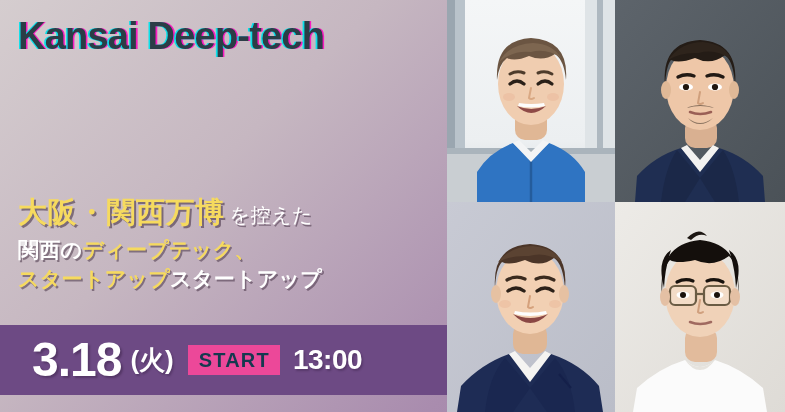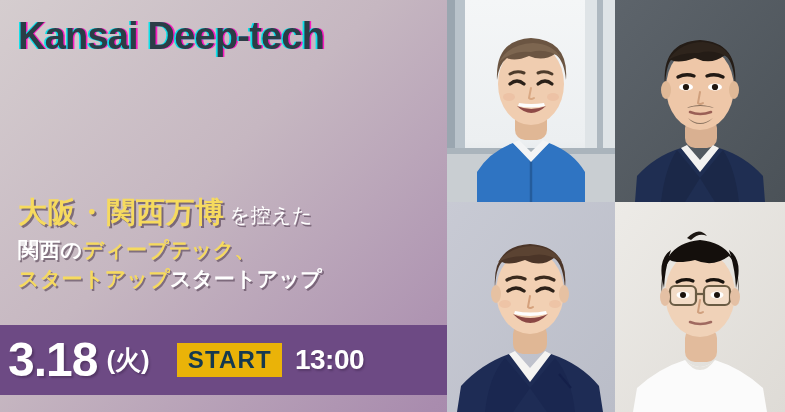--- a/index.html
+++ b/index.html
@@ -103,46 +103,46 @@
     width: 447px;
     height: 70px;
     background: #6d4a84;
     display: flex;
     align-items: center;
     z-index: 4;
   }
   .date-inner {
     display: flex;
     align-items: center;
-    padding-left: 8px;
+    padding-left: 32px;
   }
   .date-num {
     font-size: 48px;
     font-weight: 800;
     color: #ffffff;
     letter-spacing: -1px;
     line-height: 1;
     text-shadow: 2px 2px 2px rgba(40,20,50,0.35);
   }
   .date-dow {
     font-size: 26px;
     font-weight: 700;
     color: #ffffff;
     margin-left: 9px;
     line-height: 1;
     text-shadow: 1.5px 1.5px 2px rgba(40,20,50,0.3);
   }
   .start-badge {
-    background: #eab308;
+    background: #ec4899;
     color: #15394f;
-    font-size: 24px;
+    font-size: 20px;
     font-weight: 800;
     letter-spacing: 1.2px;
     padding: 5px 10px 5px 11px;
-    margin-left: 27px;
+    margin-left: 14px;
     line-height: 1;
   }
   .date-time {
     font-size: 28px;
     font-weight: 700;
     color: #ffffff;
     margin-left: 13px;
     line-height: 1;
     letter-spacing: -0.5px;
     text-shadow: 1.5px 1.5px 2px rgba(40,20,50,0.3);

